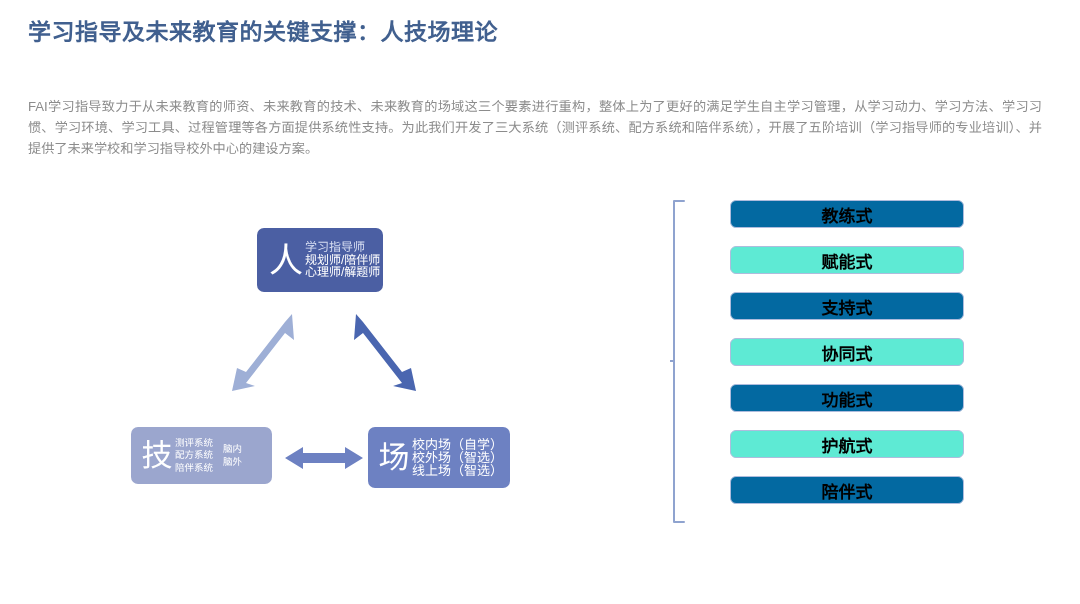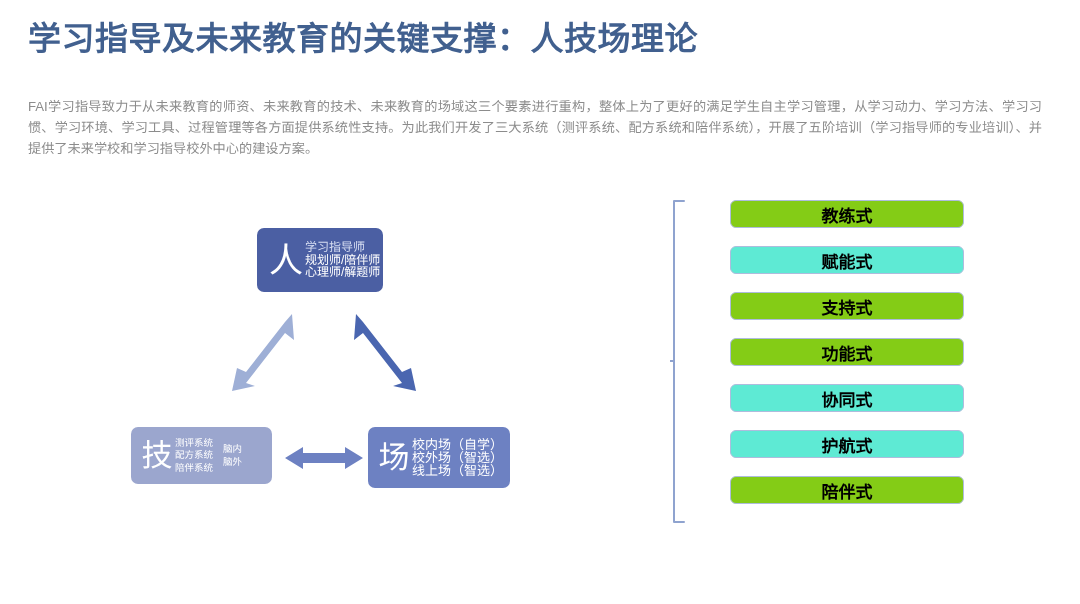--- a/index.html
+++ b/index.html
@@ -16,21 +16,21 @@
     font-family: "Liberation Sans", "DejaVu Sans", sans-serif;
     color: #404040;
     -webkit-font-smoothing: antialiased;
   }
 
   
   #slide-title {
     position: absolute;
     left: 28px;
     top: 18px;
-    font-size: 33px;
+    font-size: 23px;
     font-weight: bold;
     letter-spacing: 0.5px;
     color: #41608f;
     white-space: nowrap;
     line-height: 1.25;
   }
   #slide-body {
     position: absolute;
     left: 28px;
     top: 96px;
@@ -163,21 +163,21 @@
     left: 70px;
     top: 20px;
     width: 234px;
   }
   .list-item {
     width: 234px;
     height: 28px;
     margin-bottom: 18px;
     border: 1px solid #aebcdd;
     border-radius: 6px;
-    background: #84cc16;
+    background: #0369a1;
     display: flex;
     align-items: center;
     justify-content: center;
     font-size: 17px;
     font-weight: bold;
     color: #000000;
     box-sizing: border-box;
   }
   .list-item.alt { background: #5eead4; }
   .list-item:last-child { margin-bottom: 4px; }
@@ -245,18 +245,18 @@
 <div id="list-panel">
 
   <svg id="list-bracket" viewBox="0 0 22 323" width="22" height="323">
     <path d="M14 1 L4 1 L4 161 L0 161 L4 161 L4 322 L14 322" fill="none" stroke="#8fa3cf" stroke-width="2" stroke-linecap="round" stroke-linejoin="round"></path>
   </svg>
 
   <div id="list-items">
     <div class="list-item">教练式</div>
     <div class="list-item alt">赋能式</div>
     <div class="list-item">支持式</div>
+    <div class="list-item alt">协同式</div>
     <div class="list-item">功能式</div>
-    <div class="list-item alt">协同式</div>
     <div class="list-item alt">护航式</div>
     <div class="list-item">陪伴式</div>
   </div>
 </div>
 
 </body></html>

